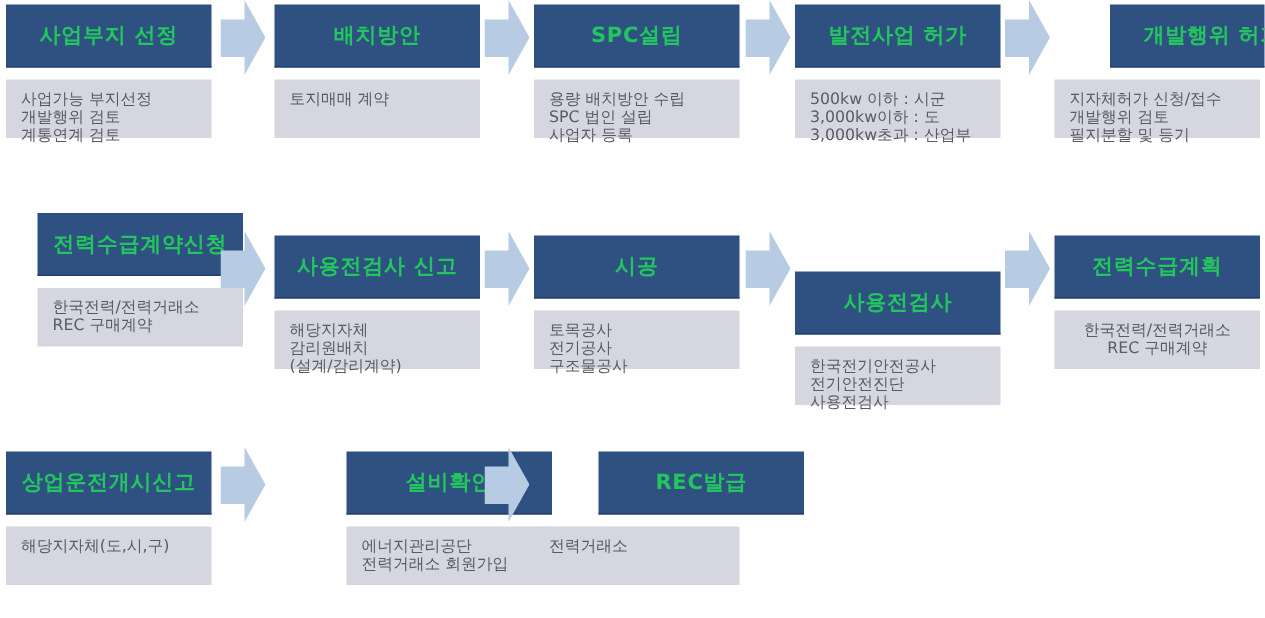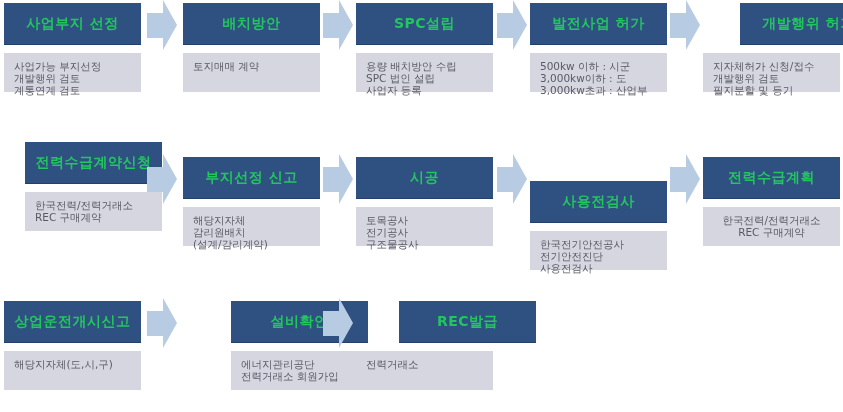--- a/index.html
+++ b/index.html
@@ -85,21 +85,21 @@
     <span class="line">한국전력/전력거래소</span>
     <span class="line">REC 구매계약</span>
   </div>
 </div>
 <div class="arrow" style="left:147px;top:154px;">
   <svg width="30" height="50" viewBox="0 0 30 50">
       <polygon points="0,13 16,13 16,0 30,25 16,50 16,38 0,38" fill="#b7cbe3"></polygon>
     </svg>
 </div>
 <div class="step" style="left:183px;top:157px;">
-  <div class="step-header">부지선정 신고</div>
+  <div class="step-header">사용전검사 신고</div>
   <div class="step-body">
     <span class="line">해당지자체</span>
     <span class="line">감리원배치</span>
     <span class="line">(설계/감리계약)</span>
   </div>
 </div>
 <div class="arrow" style="left:323px;top:154px;">
   <svg width="30" height="50" viewBox="0 0 30 50">
       <polygon points="0,13 16,13 16,0 30,25 16,50 16,38 0,38" fill="#b7cbe3"></polygon>
     </svg>

